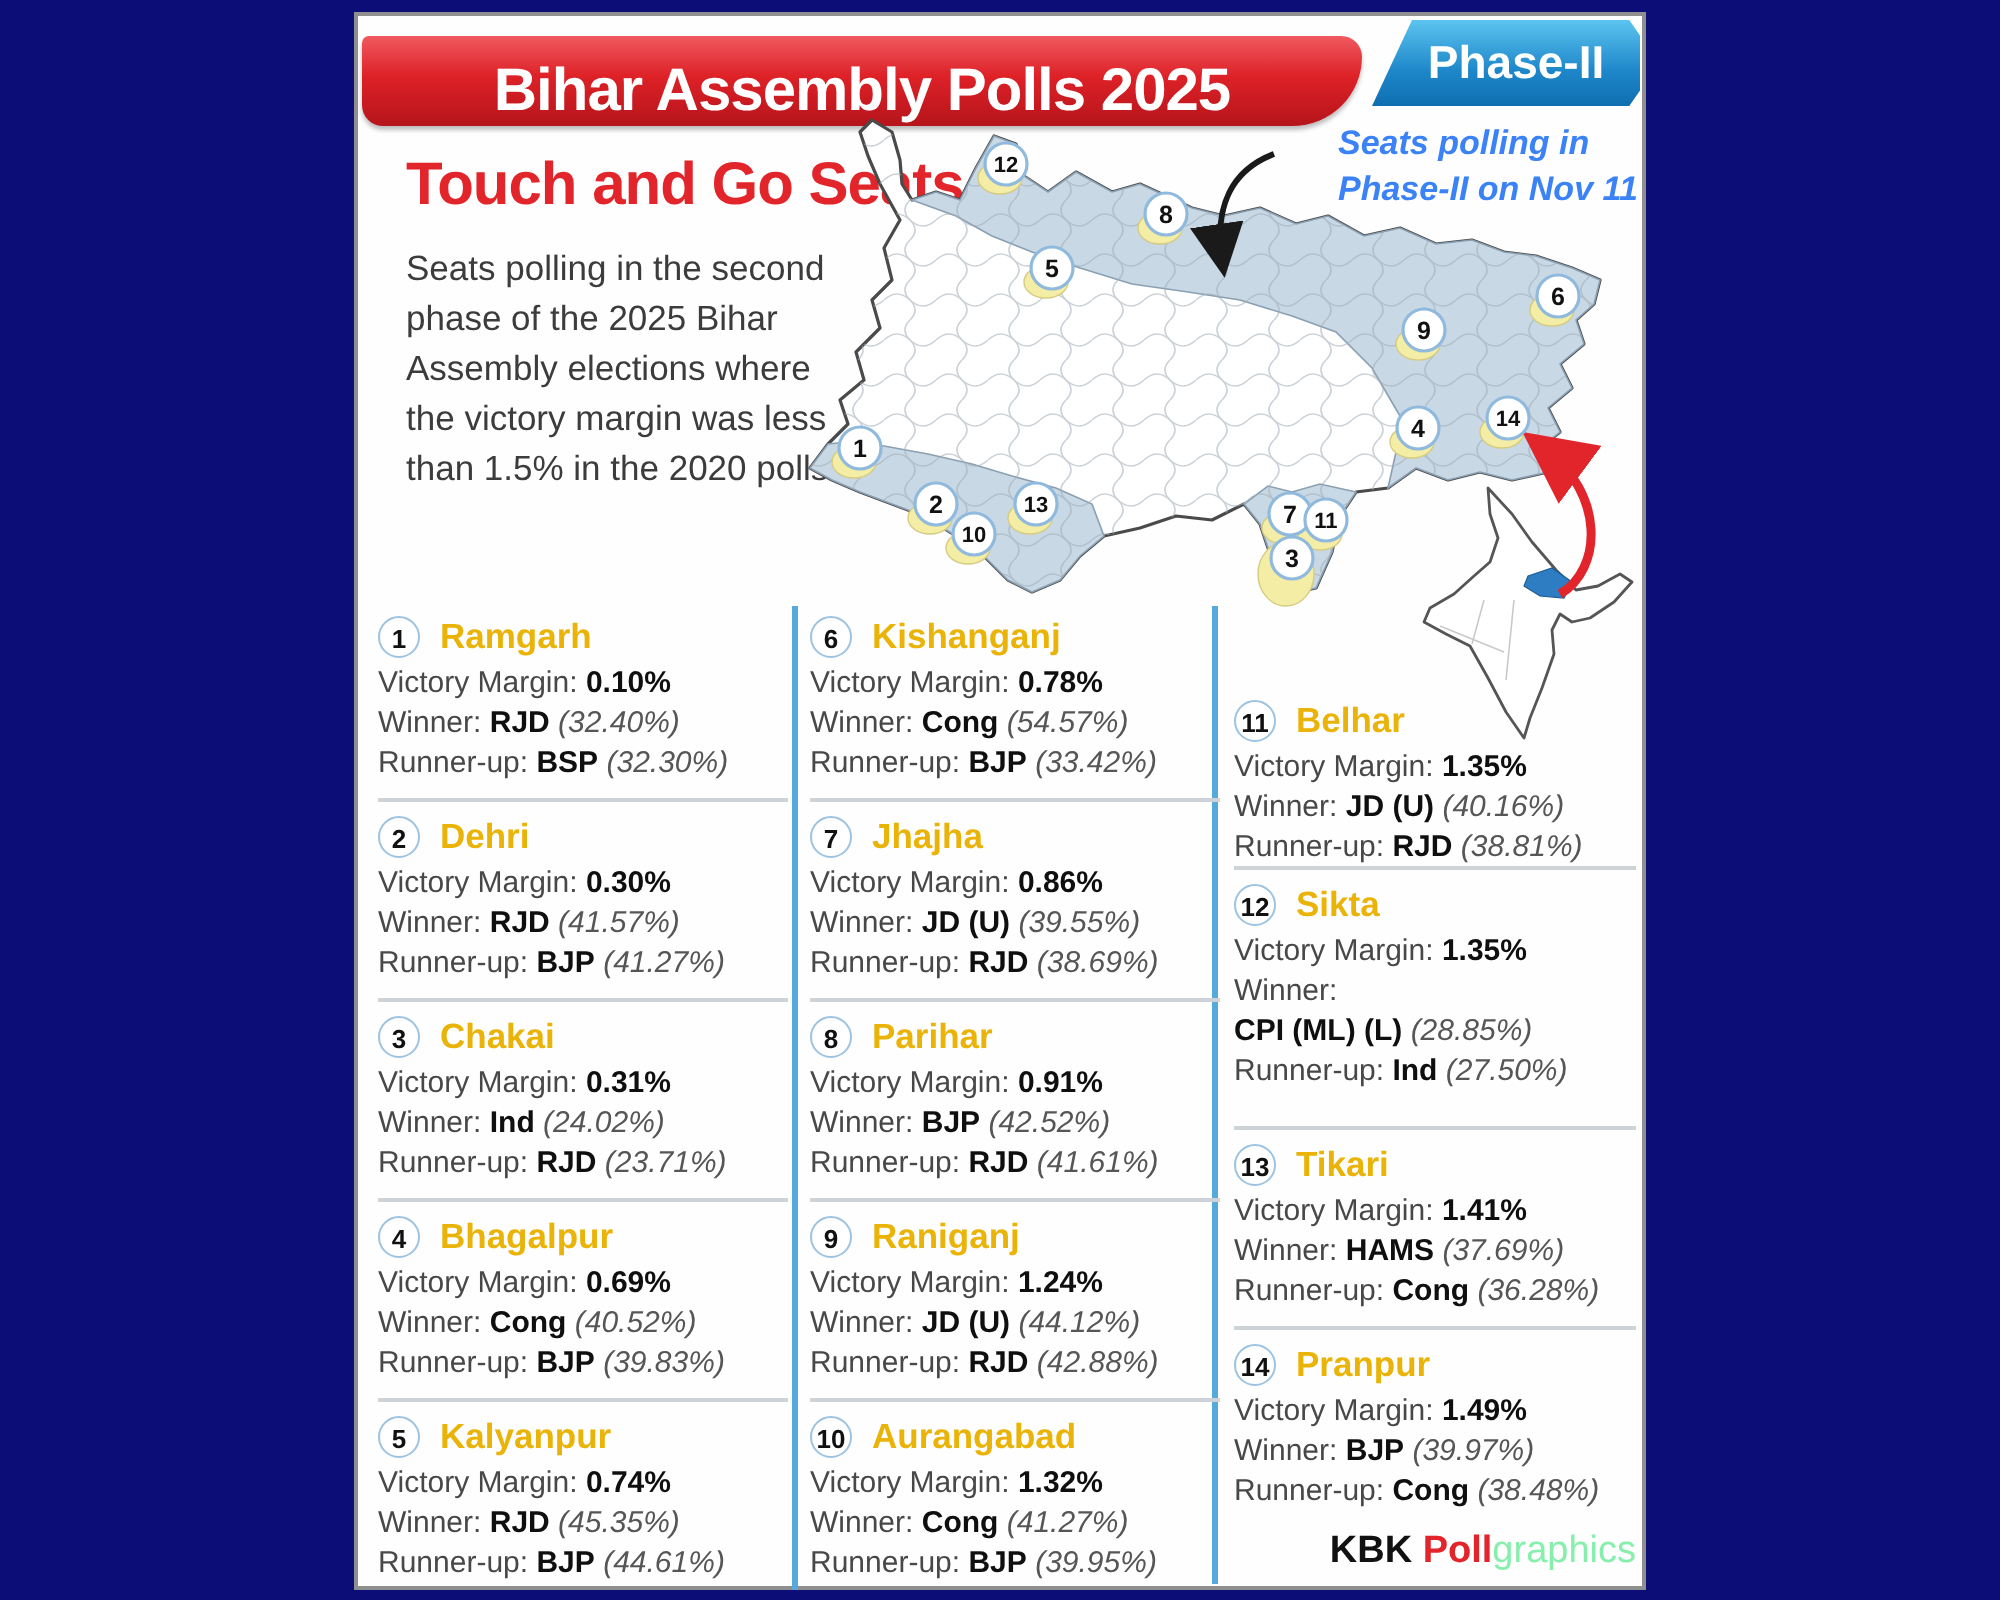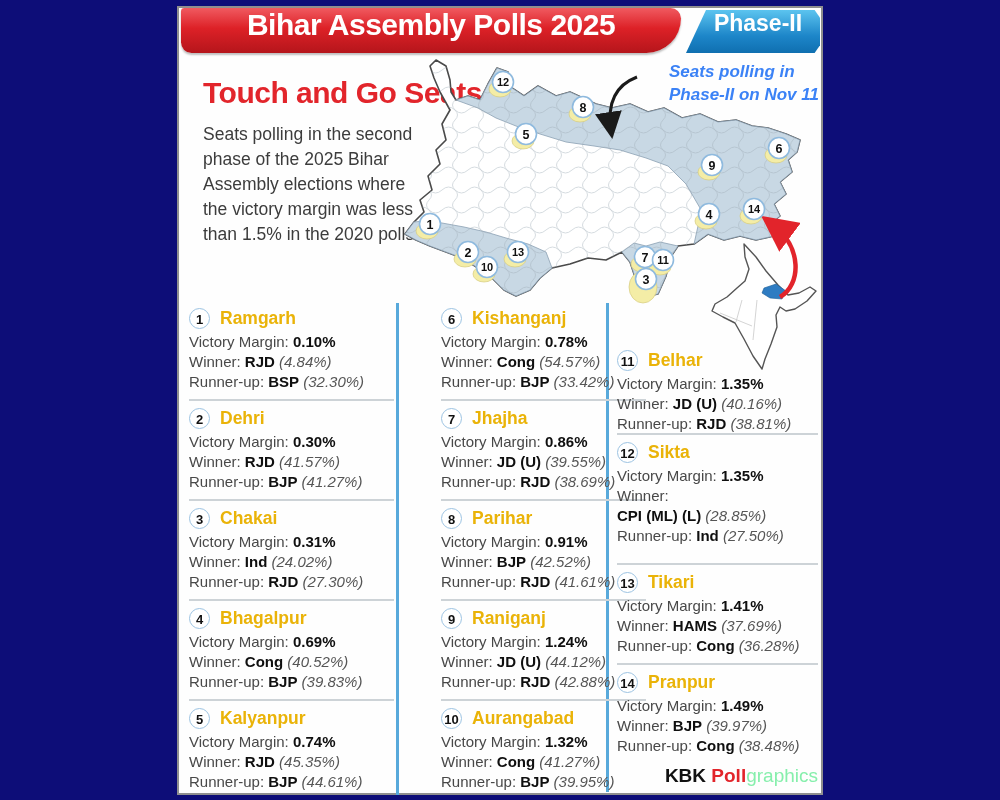--- a/index.html
+++ b/index.html
@@ -1,44 +1,44 @@
 <!DOCTYPE html>
 <html><head>
 <meta charset="utf-8">
 <style>
   html,body{margin:0;padding:0;}
   .stage{position:relative;width:1000px;height:800px;background:#0d0d78;overflow:hidden;
          font-family:"Liberation Sans",sans-serif;}
   .card{position:absolute;left:177px;top:6px;width:646px;height:789px;background:#fefefe;
         border:2px solid #8f8f8f;box-sizing:border-box;}
   
-  .banner-red{position:absolute;left:181px;top:8px;width:500px;height:45px;
+  .banner-red{position:absolute;left:181px;top:18px;width:500px;height:45px;
       background:linear-gradient(#f05a60 0%,#dd2127 45%,#b5151b 100%);
-      border-radius:4px 12px 40px 12px;display:flex;align-items:flex-start;justify-content:center;
+      border-radius:4px 12px 40px 12px;display:flex;align-items:flex-end;justify-content:center;
       box-shadow:0 2px 2px rgba(0,0,0,.25);}
   .banner-red span{color:#fff;font-size:30px;font-weight:bold;letter-spacing:-0.5px;}
   .banner-blue{position:absolute;left:686px;top:10px;width:134px;height:43px;
       background:linear-gradient(#5cc4ef 0%,#1d86c9 60%,#0f6fb0 100%);
       clip-path:polygon(20px 0,96% 0,100% 18%,100% 82%,96% 100%,0 100%);
-      display:flex;justify-content:center;}
+      display:flex;align-items:center;justify-content:center;}
   .banner-blue span{color:#fff;font-size:23px;font-weight:bold;padding-left:10px;}
   .main-title{position:absolute;left:203px;top:76px;font-size:30px;font-weight:bold;
       color:#e2252b;letter-spacing:-0.5px;}
   .intro{position:absolute;left:203px;top:122px;width:226px;font-size:17.5px;color:#3c3c3c;
       line-height:25px;}
   .annotation{position:absolute;left:643px;top:60px;width:182px;font-size:17px;font-weight:bold;
       font-style:italic;color:#3b82f6;line-height:23px;margin-left:26px;}
   svg.map{position:absolute;left:385px;top:50px;width:445px;height:330px;pointer-events:none;}
   
   .vdiv{position:absolute;width:2.5px;background:#58a9db;}
   #vdiv1{left:396px;top:303px;height:492px;}
   #vdiv2{left:606px;top:303px;height:489px;}
   .col{position:absolute;width:205px;}
   #col1{left:189px;top:301px;}
-  #col2{left:405px;top:301px;margin-left:36px;}
+  #col2{left:405px;top:301px;}
   #col3{left:617px;top:343px;width:201px;}
   .seat{height:100px;box-sizing:border-box;padding-top:7px;border-bottom:2px solid #cdd3d7;}
   .seat:last-child{border-bottom:none;}
   .seat-head{margin-bottom:3px;white-space:nowrap;}
   .badge{display:inline-block;width:21px;height:21px;border-radius:50%;border:1.5px solid #9cc3e2;
       text-align:center;line-height:21px;font-size:13px;font-weight:bold;color:#111;background:#fff;
       margin-right:10px;box-sizing:border-box;}
   .seat-name{font-size:17.5px;font-weight:bold;color:#eab308;}
   .line{font-size:15px;color:#484848;line-height:20px;white-space:nowrap;}
   .line b{color:#0f0f0f;}
@@ -172,34 +172,34 @@
       </g>
   </svg>
 
   <div class="vdiv" id="vdiv1"></div>
   <div class="vdiv" id="vdiv2"></div>
 
   <div class="col" id="col1">
       <div class="seat" style="height: 100px;">
         <div class="seat-head"><span class="badge">1</span><span class="seat-name">Ramgarh</span></div>
         <div class="line">Victory Margin: <b>0.10%</b></div>
-        <div class="line">Winner: <b>RJD</b> <i>(4.84%)</i></div>
+        <div class="line">Winner: <b>RJD</b> <i>(32.40%)</i></div>
         <div class="line">Runner-up: <b>BSP</b> <i>(32.30%)</i></div>
       </div>
       <div class="seat" style="height: 100px;">
         <div class="seat-head"><span class="badge">2</span><span class="seat-name">Dehri</span></div>
         <div class="line">Victory Margin: <b>0.30%</b></div>
         <div class="line">Winner: <b>RJD</b> <i>(41.57%)</i></div>
         <div class="line">Runner-up: <b>BJP</b> <i>(41.27%)</i></div>
       </div>
       <div class="seat" style="height: 100px;">
         <div class="seat-head"><span class="badge">3</span><span class="seat-name">Chakai</span></div>
         <div class="line">Victory Margin: <b>0.31%</b></div>
         <div class="line">Winner: <b>Ind</b> <i>(24.02%)</i></div>
-        <div class="line">Runner-up: <b>RJD</b> <i>(27.30%)</i></div>
+        <div class="line">Runner-up: <b>RJD</b> <i>(23.71%)</i></div>
       </div>
       <div class="seat" style="height: 100px;">
         <div class="seat-head"><span class="badge">4</span><span class="seat-name">Bhagalpur</span></div>
         <div class="line">Victory Margin: <b>0.69%</b></div>
         <div class="line">Winner: <b>Cong</b> <i>(40.52%)</i></div>
         <div class="line">Runner-up: <b>BJP</b> <i>(39.83%)</i></div>
       </div>
       <div class="seat" style="height: 100px;">
         <div class="seat-head"><span class="badge">5</span><span class="seat-name">Kalyanpur</span></div>
         <div class="line">Victory Margin: <b>0.74%</b></div>

